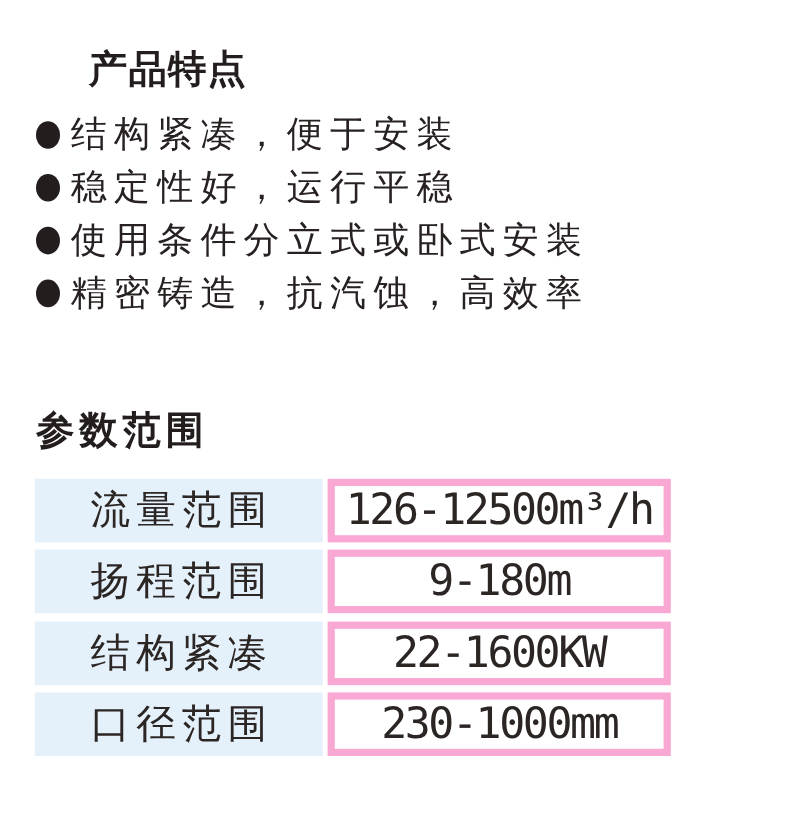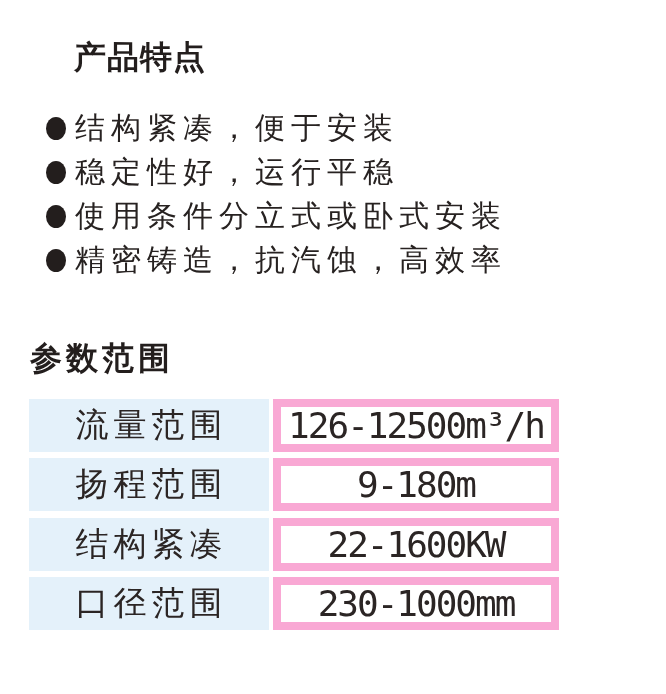--- a/index.html
+++ b/index.html
@@ -26,21 +26,21 @@
     font-weight: 700;
     line-height: 1.1;
     color: #231e1d;
     letter-spacing: 1px;
     margin-left: 44px;
   }
   .feature-list {
     position: absolute;
     left: 30px;
     top: 90px;
-    margin: 16px;
+    margin: 0;
     padding: 0;
     list-style: none;
   }
   .feature-item {
     display: flex;
     align-items: center;
     height: 44px;
   }
   .bullet {
     flex: 0 0 auto;
@@ -90,21 +90,21 @@
     justify-content: center;
     font-size: 33px;
     letter-spacing: 5px;
     text-indent: 5px;
     color: #2b2524;
     white-space: nowrap;
   }
   .param-value {
     flex: 1 1 auto;
     background: #ffffff;
-    border: 8px solid #f9a8d4;
+    border: 6px solid #f9a8d4;
     display: flex;
     align-items: center;
     justify-content: center;
     font-family: "DejaVu Sans Mono", monospace;
     font-size: 36px;
     letter-spacing: -2px;
     color: #2b2524;
     white-space: nowrap;
   }
 </style>

